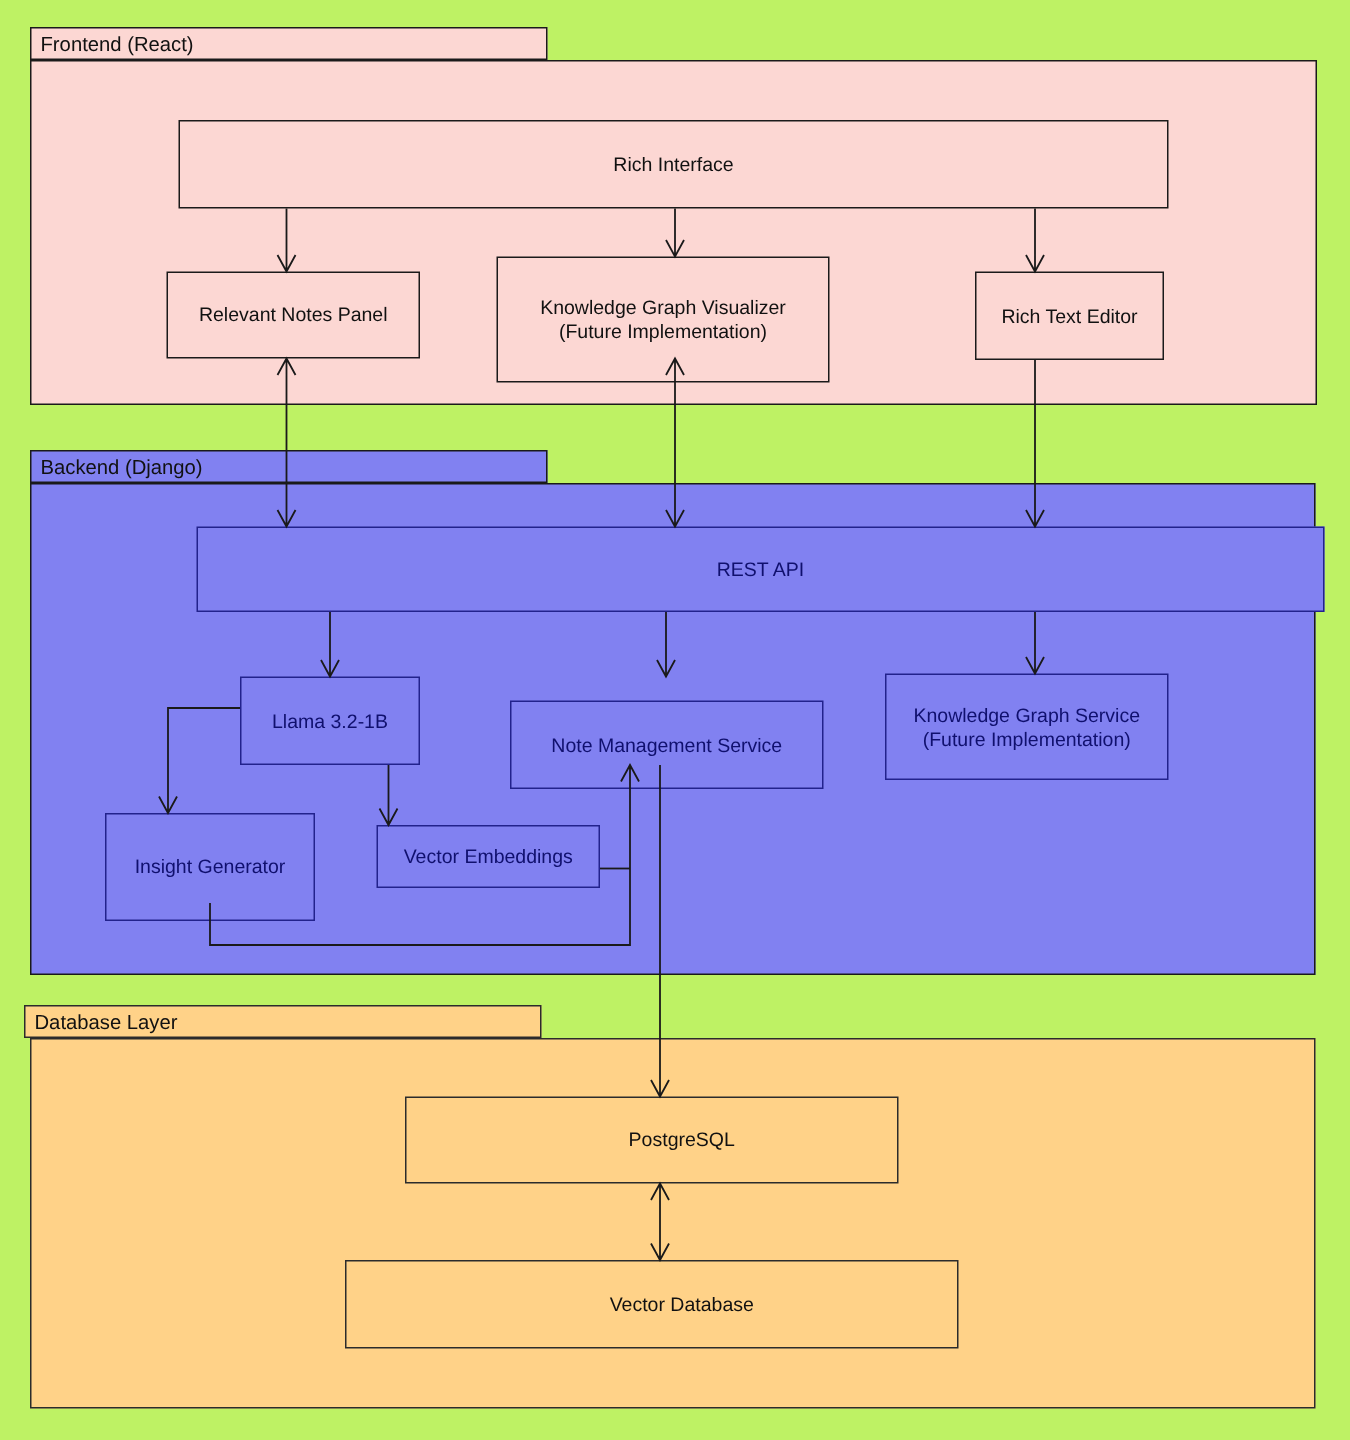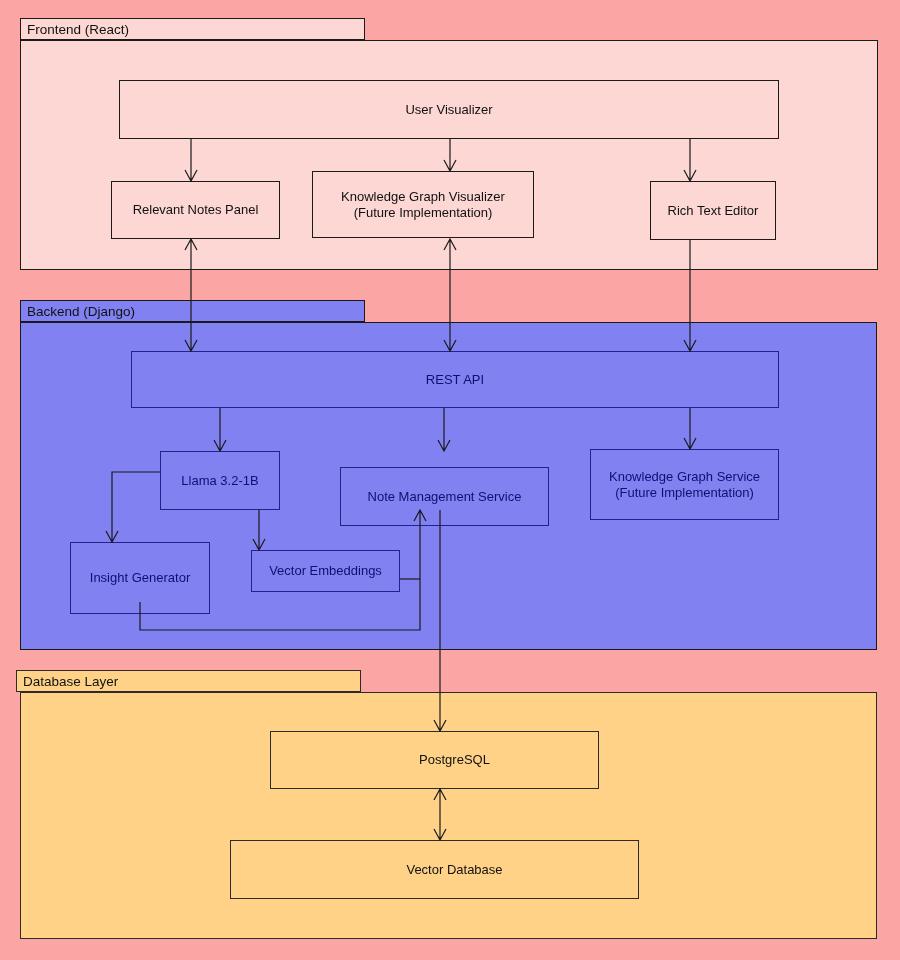--- a/index.html
+++ b/index.html
@@ -12,21 +12,21 @@
     --backend-node-border:#22228c;
     --backend-text:#10106e;
     --frontend-text:#111111;
     --database-text:#111111;
     --edge:#1a1a1a;
   }
   *{box-sizing:border-box;margin:0;padding:0;}
   html,body{background:#ffffff;}
   body{font-family:"Liberation Sans","DejaVu Sans",sans-serif;}
   .canvas{
-    position:relative;width:900px;height:960px;background:#fca5a5;overflow:hidden;
+    position:relative;width:900px;height:960px;background:#bef264;overflow:hidden;
   }
   .tab{
     position:absolute;display:flex;align-items:center;
     padding-left:6px;font-size:13.5px;color:#111;
     border:1px solid #000;
   }
   .tab.fe{background:var(--frontend-fill);border-color:var(--frontend-border);}
   .tab.be{background:var(--backend-fill);border-color:var(--backend-border);}
   .tab.db{background:var(--database-fill);border-color:var(--database-border);}
   .container{position:absolute;border:1px solid #000;}
@@ -52,39 +52,39 @@
 <body>
 
 <div class="canvas">
 
   <div class="tab fe" style="left:20px;top:18px;width:345px;height:22px">
     <span>Frontend (React)</span>
   </div>
   <div class="container fe" style="left:20px;top:40px;width:858px;height:230px"></div>
 
   <div class="node fe" style="left:119px;top:80px;width:660px;height:59px">
-    <span class="lbl">User Visualizer</span>
+    <span class="lbl">Rich Interface</span>
   </div>
   <div class="node fe" style="left:111px;top:181px;width:169px;height:58px">
     <span class="lbl">Relevant Notes Panel</span>
   </div>
-  <div class="node fe" style="left:312px;top:171px;width:222px;height:67px">
+  <div class="node fe" style="left:331px;top:171px;width:222px;height:84px">
     <span class="lbl">Knowledge Graph Visualizer
 (Future Implementation)</span>
   </div>
   <div class="node fe" style="left:650px;top:181px;width:126px;height:59px">
     <span class="lbl">Rich Text Editor</span>
   </div>
 
   <div class="tab be" style="left:20px;top:300px;width:345px;height:22px">
     <span>Backend (Django)</span>
   </div>
   <div class="container be" style="left:20px;top:322px;width:857px;height:328px"></div>
 
-  <div class="node be" style="left:131px;top:351px;width:648px;height:57px">
+  <div class="node be" style="left:131px;top:351px;width:752px;height:57px">
     <span class="lbl">REST API</span>
   </div>
   <div class="node be" style="left:160px;top:451px;width:120px;height:59px">
     <span class="lbl">Llama 3.2-1B</span>
   </div>
   <div class="node be" style="left:340px;top:467px;width:209px;height:59px">
     <span class="lbl">Note Management Service</span>
   </div>
   <div class="node be" style="left:590px;top:449px;width:189px;height:71px">
     <span class="lbl">Knowledge Graph Service

